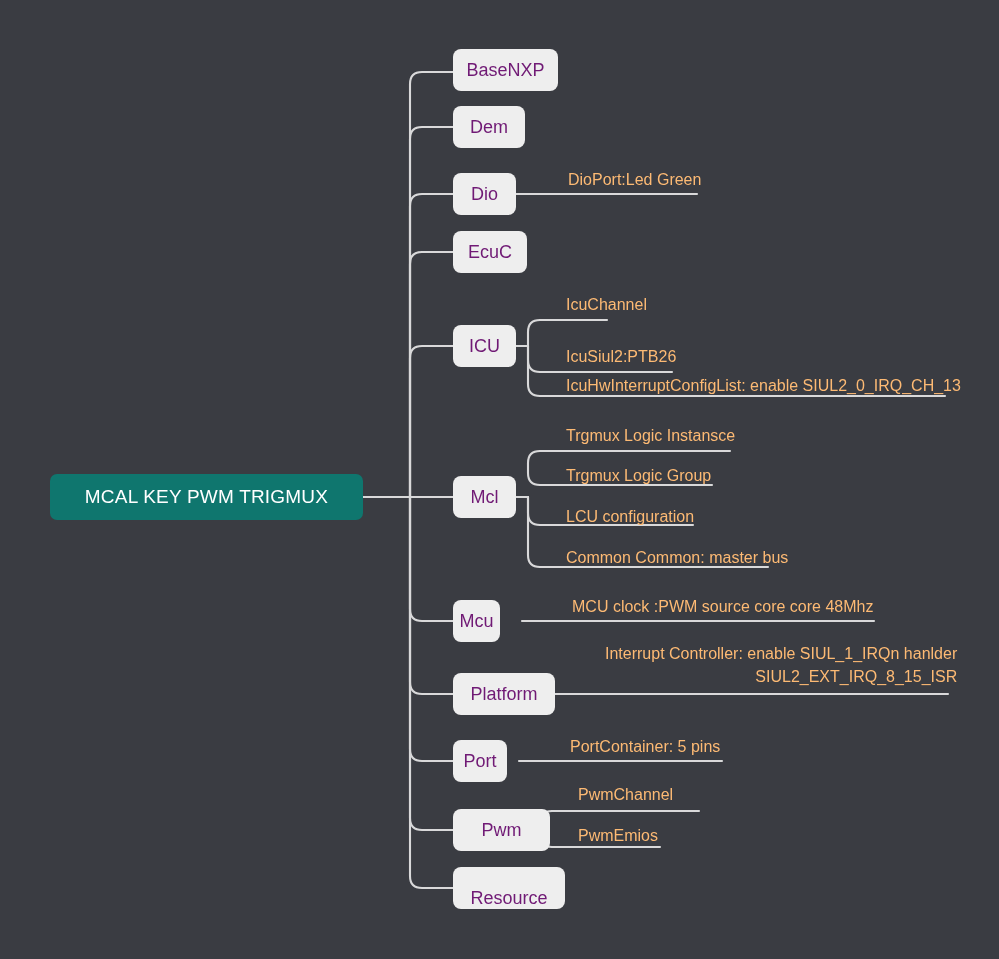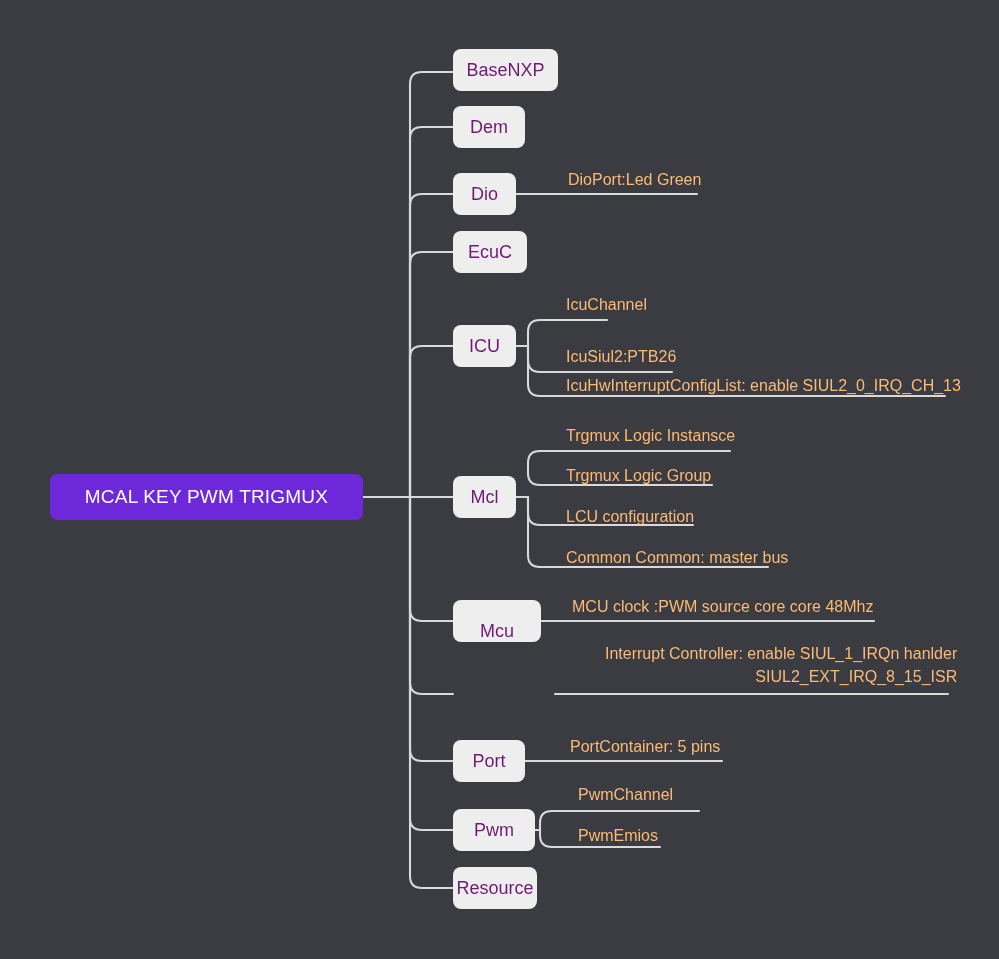--- a/index.html
+++ b/index.html
@@ -31,21 +31,21 @@
     border-radius: 8px;
     display: flex;
     align-items: center;
     justify-content: center;
     font-size: 18px;
     white-space: nowrap;
     padding: 0 14px;
     z-index: 3;
   }
   .node.root {
-    background: #6d28d9;
+    background: #0f766e;
     color: #ffffff;
     border-radius: 7px;
     font-size: 19px;
     letter-spacing: .2px;
   }
   .leaf {
     position: absolute;
     color: #fdba74;
     font-size: 16px;
     line-height: 23px;
@@ -135,34 +135,37 @@
   </div>
 
   <div class="node" style="left:453px; top:325px; width:63px; height:42px;">
     <span>ICU</span>
   </div>
 
   <div class="node" style="left:453px; top:476px; width:63px; height:42px;">
     <span>Mcl</span>
   </div>
 
-  <div class="node" style="left:453px; top:600px; width:88px; height:42px;align-items:flex-end;">
+  <div class="node" style="left:453px; top:600px; width:47px; height:42px;">
     <span>Mcu</span>
   </div>
 
+  <div class="node" style="left:453px; top:673px; width:102px; height:42px;">
+    <span>Platform</span>
+  </div>
 
-  <div class="node" style="left:453px; top:740px; width:72px; height:42px;">
+  <div class="node" style="left:453px; top:740px; width:54px; height:42px;">
     <span>Port</span>
   </div>
 
-  <div class="node" style="left:453px; top:809px; width:82px; height:42px;">
+  <div class="node" style="left:453px; top:809px; width:97px; height:42px;">
     <span>Pwm</span>
   </div>
 
-  <div class="node" style="left:453px; top:867px; width:84px; height:42px;">
+  <div class="node" style="left:453px; top:867px; width:112px; height:42px;align-items:flex-end;">
     <span>Resource</span>
   </div>
 
   <div class="leaf" style="left:568px; top:168px;">DioPort:Led Green</div>
 
   <div class="leaf" style="left:566px; top:293px;">IcuChannel</div>
 
   <div class="leaf" style="left:566px; top:345px;">IcuSiul2:PTB26</div>
 
   <div class="leaf" style="left:566px; top:374px;">IcuHwInterruptConfigList: enable SIUL2_0_IRQ_CH_13</div>

